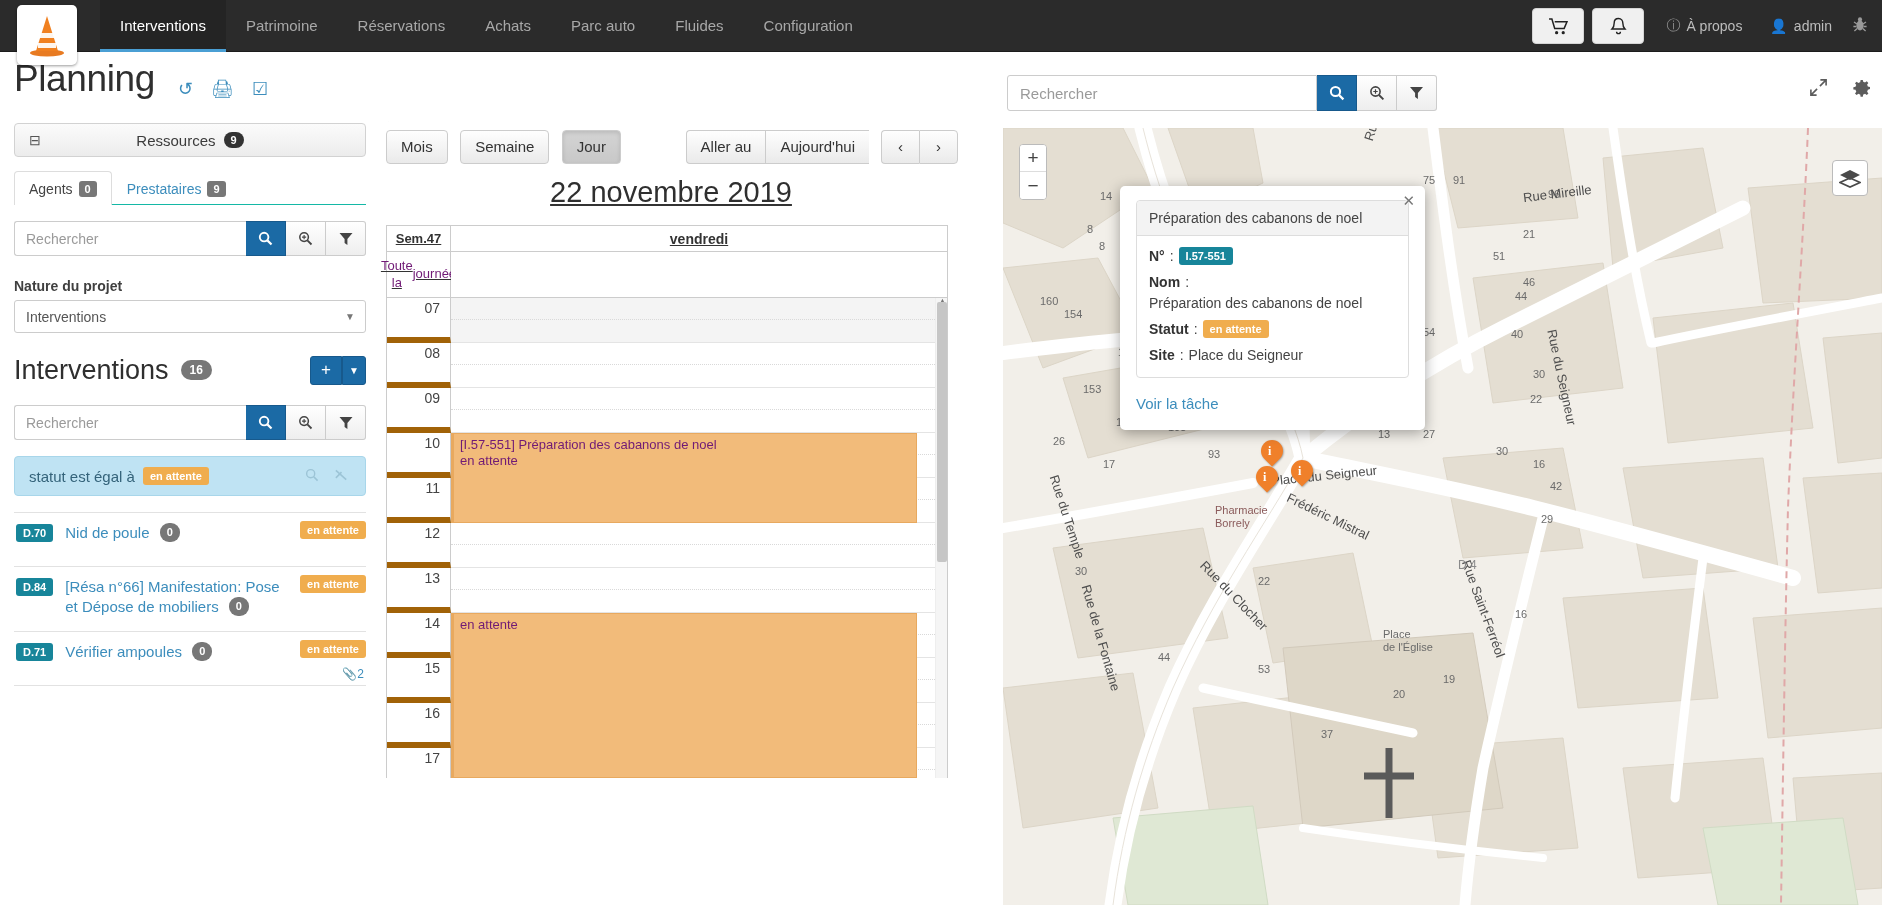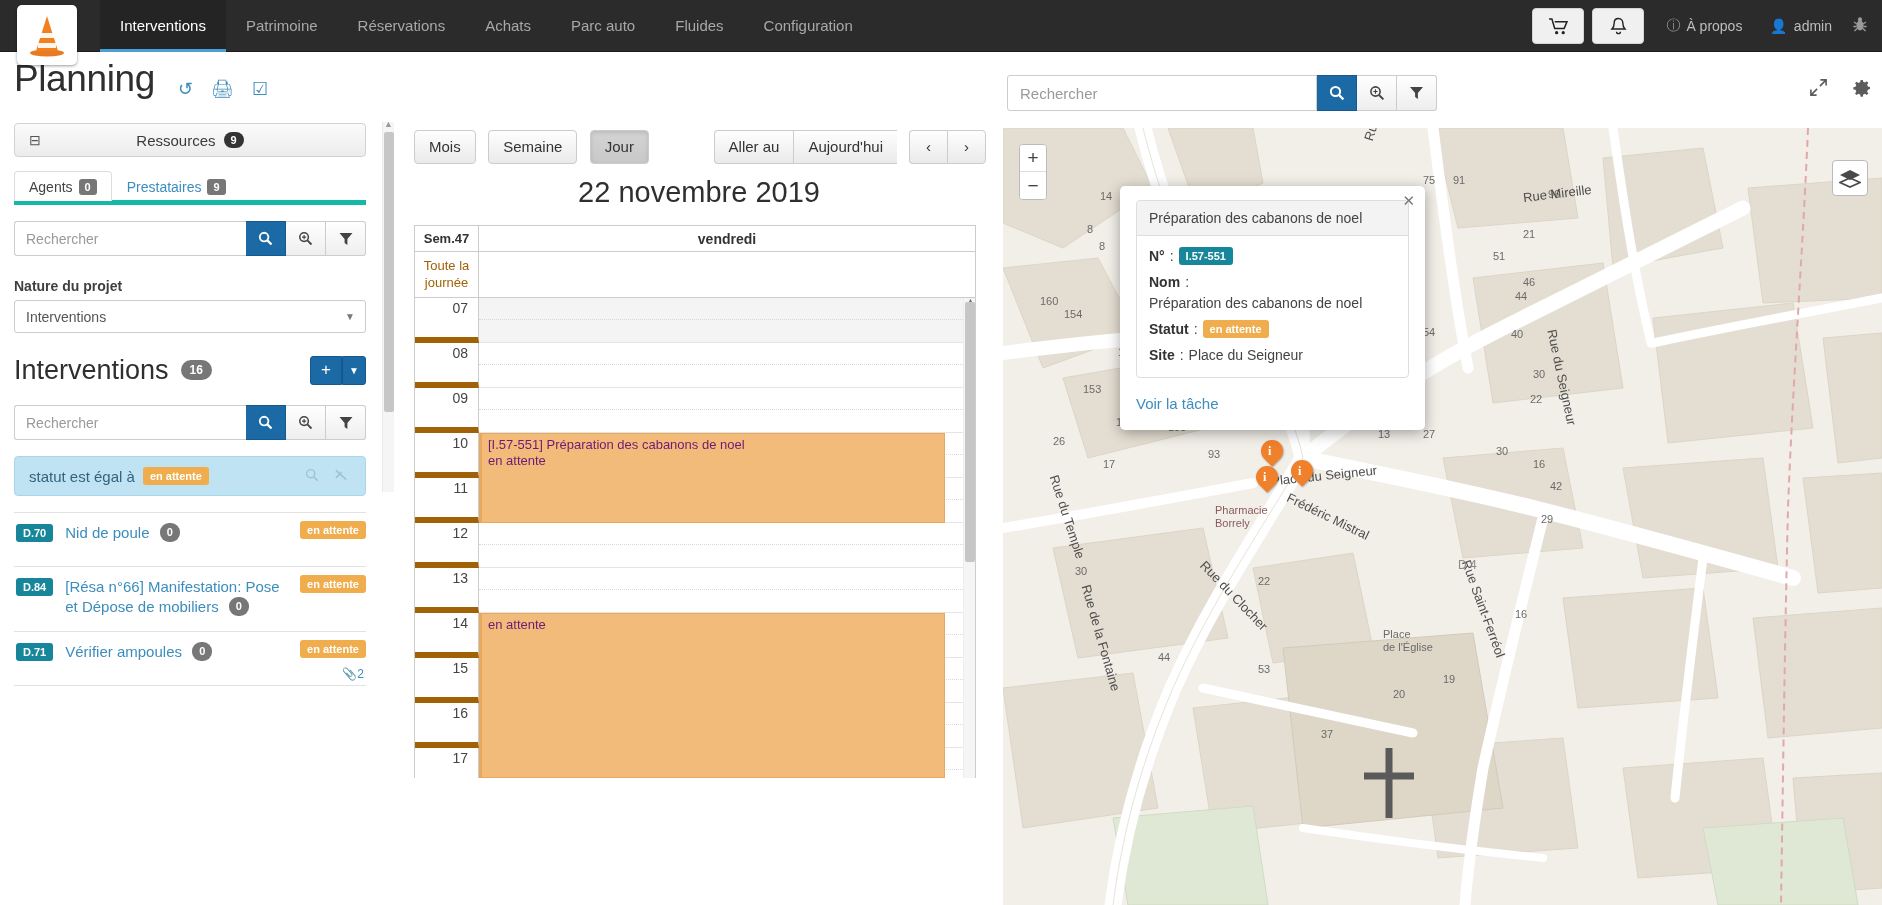--- a/index.html
+++ b/index.html
@@ -67,21 +67,21 @@
   }
   .resources-bar .collapse-ico { position: absolute; left: 14px; color: #555; font-size: 14px; }
   .resources-bar .rb-label {
     width: 100%; text-align: center; font-size: 15px; color: #3b3b3b;
     display: flex; align-items: center; justify-content: center; gap: 8px;
   }
   .badge-dark {
     background: #333; color: #fff; border-radius: 10px;
     font-size: 11px; font-weight: bold; padding: 2px 7px; min-width: 18px; text-align: center;
   }
-  .tabs { margin: 14px 14px 0 14px; display: flex; border-bottom: 5px solid #14b8a6; height: 34px; }
+  .tabs { margin: 14px 14px 0 14px; display: flex; border-bottom: 1px solid #14b8a6; height: 34px; }
   .tab {
     padding: 6px 14px; font-size: 14px; color: #3c8dbc; cursor: pointer;
     display: flex; align-items: center; gap: 6px; border: 1px solid transparent;
     border-bottom: none; border-radius: 4px 4px 0 0; margin-bottom: -1px;
   }
   .tab.active { color: #444; background: #fff; border-color: #ddd; border-bottom-color: #fff; }
   .badge-gray {
     background: #777; color: #fff; border-radius: 3px;
     font-size: 11px; font-weight: bold; padding: 2px 6px; min-width: 16px; text-align: center;
   }
@@ -158,21 +158,21 @@
 
   
   .side-scroll {
     position: absolute; left: 382px; top: 122px; width: 12px; height: 370px;
     background: #f5f5f5; border-left: 1px solid #e9e9e9;
   }
   .side-scroll .thumb { position: absolute; top: 10px; left: 1px; width: 10px; height: 280px; background: #c6c6c6; border-radius: 2px; }
   .side-scroll .arrow-up { position: absolute; top: -3px; left: 1px; color: #9a9a9a; font-size: 9px; }
 
   
-  .calendar { position: absolute; left: 404px; top: 122px; width: 590px; height: 783px; background: #fff; }
+  .calendar { position: absolute; left: 376px; top: 122px; width: 590px; height: 783px; background: #fff; text-decoration: underline; }
   .cal-toolbar { position: relative; height: 44px; padding-top: 6px; }
   .cbtn {
     background: linear-gradient(#fefefe,#eaeaea); border: 1px solid #ccc; color: #333;
     font-size: 15px; padding: 6px 14px; cursor: pointer; margin-right: 0;
     font-family: "Liberation Sans", sans-serif; line-height: 1.3;
   }
   .cbtn.active { background: linear-gradient(#d4d4d4,#c8c8c8); box-shadow: inset 0 2px 4px rgba(0,0,0,0.12); }
   .grp-left { position: absolute; left: 10px; top: 8px; }
   .grp-left .cbtn { border-radius: 4px; border-right-width: 1px; margin-right: 8px; }
   .grp-right { position: absolute; right: 8px; top: 8px; display: flex; }
@@ -192,22 +192,22 @@
     width: 64px; flex: 0 0 64px; border-right: 1px solid #ccc;
     font-size: 13px; font-weight: bold; color: #333;
     display: flex; align-items: center; justify-content: center;
   }
   .cal-head-day {
     flex: 1; font-size: 14px; font-weight: bold; color: #333;
     display: flex; align-items: center; justify-content: center;
   }
   .cal-allday-row { display: flex; border-bottom: 1px solid #ccc; height: 46px; }
   .cal-allday-label {
-    width: 64px; flex: 0 0 64px; border-right: 1px solid #ccc; font-size: 13px; color: #a16207;
-    display: flex; flex-direction: column; align-items: center; justify-content: center; line-height: 1.25; text-align: center;
+    width: 64px; flex: 0 0 64px; border-right: 1px solid #ccc; font-size: 13px; color: #701a75;
+    display: flex; flex-direction: row; align-items: center; justify-content: center; line-height: 1.25; text-align: center;
   }
   .cal-allday-cell { flex: 1; background: #fff; }
 
   .cal-body { position: relative; height: 480px; overflow: hidden; }
   .cal-hours { position: absolute; left: 0; top: 0; width: 100%; }
   .hour-row { display: flex; height: 45px; }
   .hour-label {
     width: 64px; flex: 0 0 64px; border-right: 1px solid #ccc; font-size: 14px; color: #444;
     text-align: right; padding-right: 10px; padding-top: 2px; position: relative;
   }

